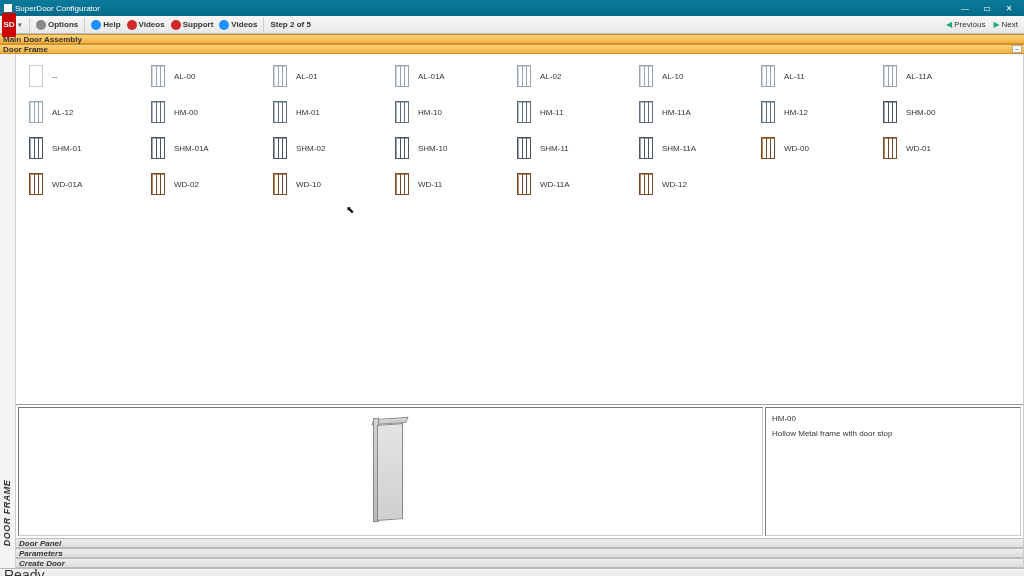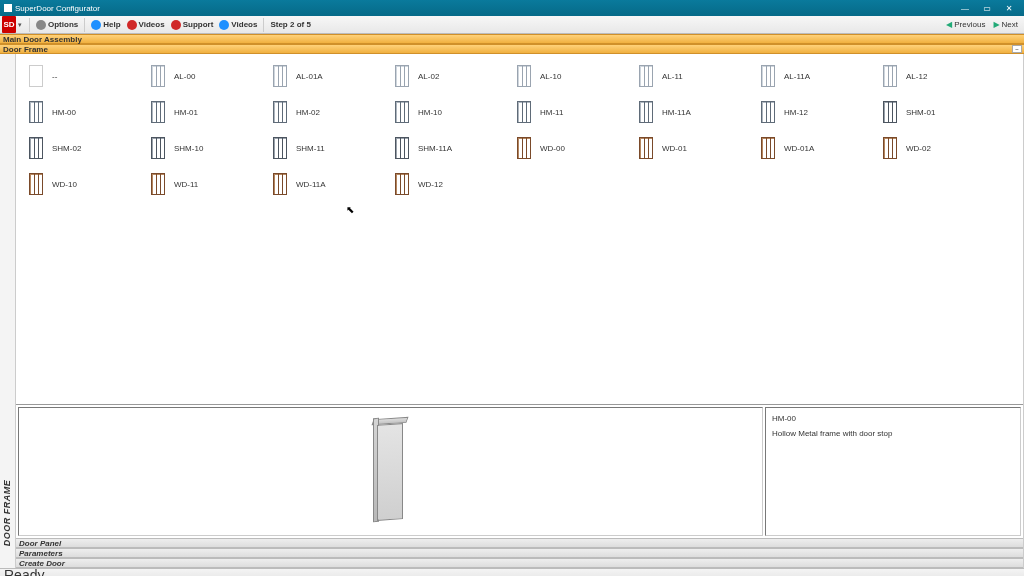--- a/index.html
+++ b/index.html
@@ -6,21 +6,21 @@
 html, body { width: 1024px; height: 576px; overflow: hidden; background: #fff; }
 
 
 .titlebar { height: 14px; background: linear-gradient(#0a7a9c,#066a88); color: #fff; display: flex; align-items: center; font-size: 8px; padding: 8px 4px; }
 .titlebar .icon { width: 8px; height: 8px; background: #fff; margin-right: 3px; display:inline-block; }
 .titlebar .spacer { flex: 1; }
 .titlebar .win-btn { width: 22px; height: 12px; display:flex; align-items:center; justify-content:center; font-size:8px; color:#fff; }
 
 
 .toolbar { height: 18px; background: linear-gradient(#f7f7f7,#e8e8e8); border-bottom: 1px solid #bbb; display:flex; align-items:center; font-size:8px; color:#333; padding:0 2px; }
-.toolbar .logo { width:14px; height:17px; background:#c00; color:#fff; font-weight:bold; display:flex; align-items:center; justify-content:center; font-size:8px; margin-right:2px; border-radius:1px;}
+.toolbar .logo { width:14px; height:24px; background:#c00; color:#fff; font-weight:bold; display:flex; align-items:center; justify-content:center; font-size:8px; margin-right:2px; border-radius:1px;}
 .toolbar .drop { width:8px; font-size:7px; color:#555; }
 .toolbar .sep { width:1px; height:14px; background:#ccc; margin:0 3px; }
 .toolbar .titem { display:flex; align-items:center; gap:2px; padding:0 3px; height:16px;font-weight:bold; }
 .toolbar .titem .ticon { width:10px; height:10px; border-radius:50%; display:inline-block; }
 .toolbar .tspacer { flex:1; }
 .toolbar .nav { display:flex; align-items:center; gap:2px; padding:0 4px; color:#333;}
 .toolbar .nav .arr { font-size:8px; color:#2a7; }
 
 
 .section-bar { height: 10px; background: linear-gradient(#ffd27a,#f0b040); border-top:1px solid #d0902a; border-bottom:1px solid #d0902a; font-size:8px; font-weight:bold; color:#333; padding-left:3px; display:flex; align-items:center; }
@@ -145,20 +145,26 @@
           <div class="item">
             <div class="thumb mat-al">
               <div class="frame"></div>
             </div>
             <span>AL-00</span>
           </div>
           <div class="item">
             <div class="thumb mat-al">
               <div class="frame"></div>
             </div>
+            <span>AL-01</span>
+          </div>
+          <div class="item">
+            <div class="thumb mat-al">
+              <div class="frame"></div>
+            </div>
             <span>AL-01A</span>
           </div>
           <div class="item">
             <div class="thumb mat-al">
               <div class="frame"></div>
             </div>
             <span>AL-02</span>
           </div>
           <div class="item">
             <div class="thumb mat-al">
@@ -193,26 +199,20 @@
           <div class="item">
             <div class="thumb mat-hm">
               <div class="frame"></div>
             </div>
             <span>HM-01</span>
           </div>
           <div class="item">
             <div class="thumb mat-hm">
               <div class="frame"></div>
             </div>
-            <span>HM-02</span>
-          </div>
-          <div class="item">
-            <div class="thumb mat-hm">
-              <div class="frame"></div>
-            </div>
             <span>HM-10</span>
           </div>
           <div class="item">
             <div class="thumb mat-hm">
               <div class="frame"></div>
             </div>
             <span>HM-11</span>
           </div>
           <div class="item">
             <div class="thumb mat-hm">
@@ -223,21 +223,33 @@
           <div class="item">
             <div class="thumb mat-hm">
               <div class="frame"></div>
             </div>
             <span>HM-12</span>
           </div>
           <div class="item">
             <div class="thumb mat-shm">
               <div class="frame"></div>
             </div>
+            <span>SHM-00</span>
+          </div>
+          <div class="item">
+            <div class="thumb mat-shm">
+              <div class="frame"></div>
+            </div>
             <span>SHM-01</span>
+          </div>
+          <div class="item">
+            <div class="thumb mat-shm">
+              <div class="frame"></div>
+            </div>
+            <span>SHM-01A</span>
           </div>
           <div class="item">
             <div class="thumb mat-shm">
               <div class="frame"></div>
             </div>
             <span>SHM-02</span>
           </div>
           <div class="item">
             <div class="thumb mat-shm">
               <div class="frame"></div>

